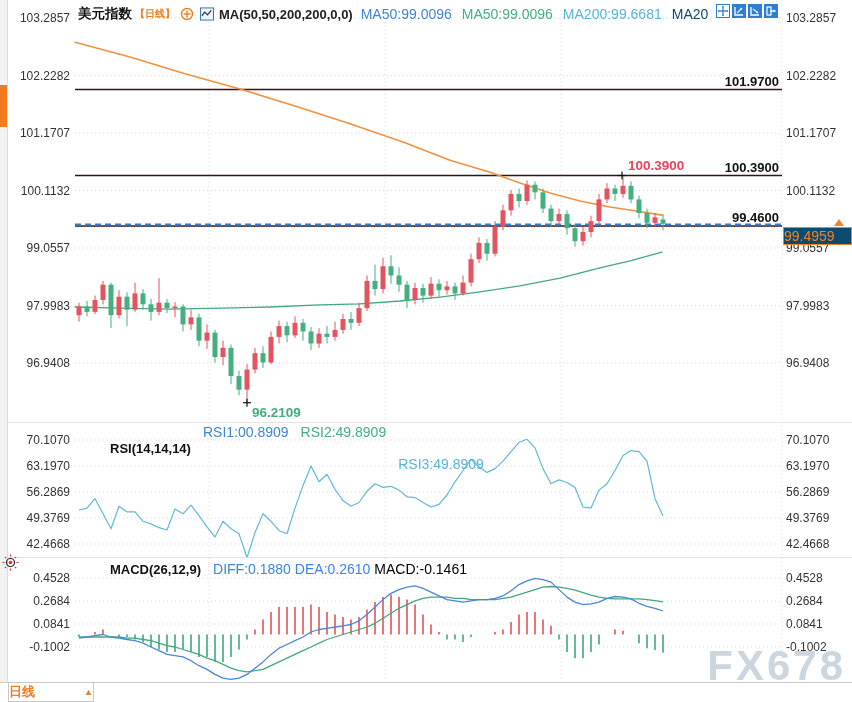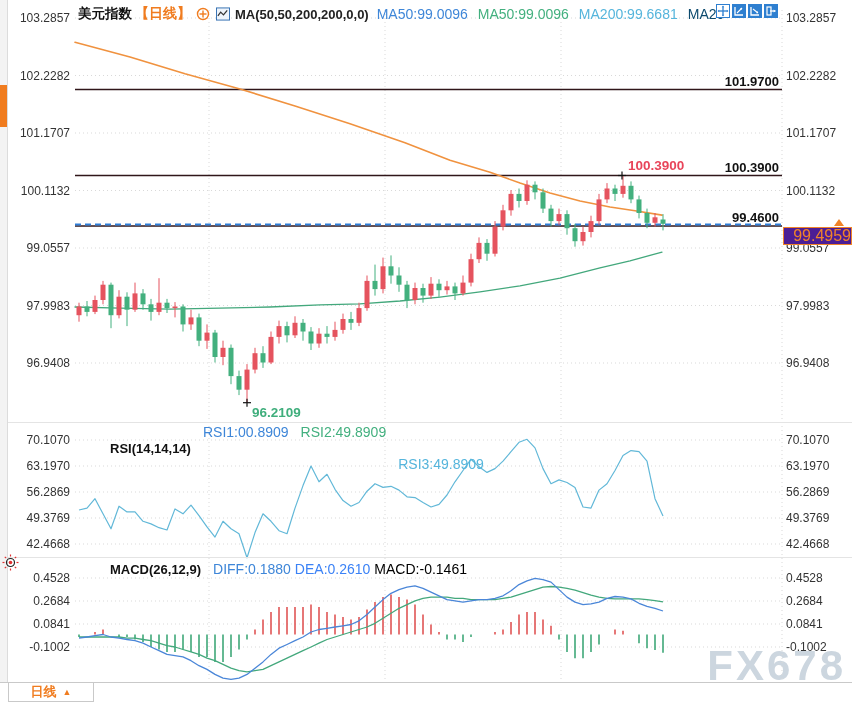--- a/index.html
+++ b/index.html
@@ -5,31 +5,31 @@
   html,body{margin:0;padding:0;background:#fff;font-family:"Liberation Sans",sans-serif;}
   #app{position:relative;width:852px;height:702px;background:#fff;overflow:hidden;}
   .abs{position:absolute;}
   svg text{font-family:"Liberation Sans",sans-serif;}
   #sidebar{left:0;top:0;width:8px;height:702px;background:#f3f3f3;border-right:1px solid #dcdcdc;box-sizing:border-box;}
   #sidebar-thumb{left:0;top:85px;width:7px;height:42px;background:#f07c1f;}
   #watermark{right:6px;bottom:12px;font-size:42px;font-weight:bold;letter-spacing:3px;color:#ccd6df;}
   #chart-svg{left:0;top:0;}
   #header-bar{left:78px;top:4px;height:20px;display:flex;align-items:center;gap:8px;white-space:nowrap;}
   .hdr-title{font-size:13.5px;font-weight:bold;color:#111;}
-  .hdr-period{font-size:14px;font-weight:bold;color:#f07c1f;}
+  .hdr-period{font-size:10px;font-weight:bold;color:#f07c1f;}
   .hdr-ma{font-size:13px;color:#222;font-weight:bold;}
   .ma-val{font-size:14px;}
   .ind-header{display:flex;align-items:center;gap:12px;white-space:nowrap;}
   .ind-title{font-size:13px;font-weight:bold;color:#111;padding-left:35px;}
   #toolbar{left:716px;top:4px;display:flex;gap:2px;}
   .tb-icon{width:14px;height:14px;display:block;}
-  #price-tag{left:783px;top:227px;width:67px;height:16px;border:1px solid #f08329;background:#4c1d95;color:#f08329;font-size:16px;text-align:right;line-height:16px;}
+  #price-tag{left:783px;top:227px;width:67px;height:16px;border:1px solid #f08329;background:#0c4a6e;color:#f08329;font-size:14px;text-align:left;line-height:16px;}
   #price-arrow{left:834px;top:219px;width:0;height:0;border-left:5px solid transparent;border-right:5px solid transparent;border-bottom:7px solid #f08329;}
   #bottom-bar{left:0;top:682px;width:852px;height:20px;background:#fff;border-top:1px solid #c9c9c9;box-sizing:border-box;}
-  #period-btn{left:8px;top:682px;width:86px;height:20px;border:1px solid #c9c9c9;box-sizing:border-box;background:#fff;display:flex;align-items:center;justify-content:center;gap:6px;cursor:pointer;}
+  #period-btn{left:8px;top:682px;width:86px;height:20px;border:1px solid #c9c9c9;box-sizing:border-box;background:#fff;display:flex;align-items:center;justify-content:space-between;gap:6px;cursor:pointer;}
   #period-btn .lbl{color:#f07c1f;font-size:13px;font-weight:bold;}
   #period-btn .arr{color:#f07c1f;font-size:9px;}
   .hsep{left:8px;width:844px;height:1px;background:#e4e4e4;}
 </style>
 </head>
 <body>
 <div id="app">
 
   <div id="watermark" class="abs">FX678</div>
 

